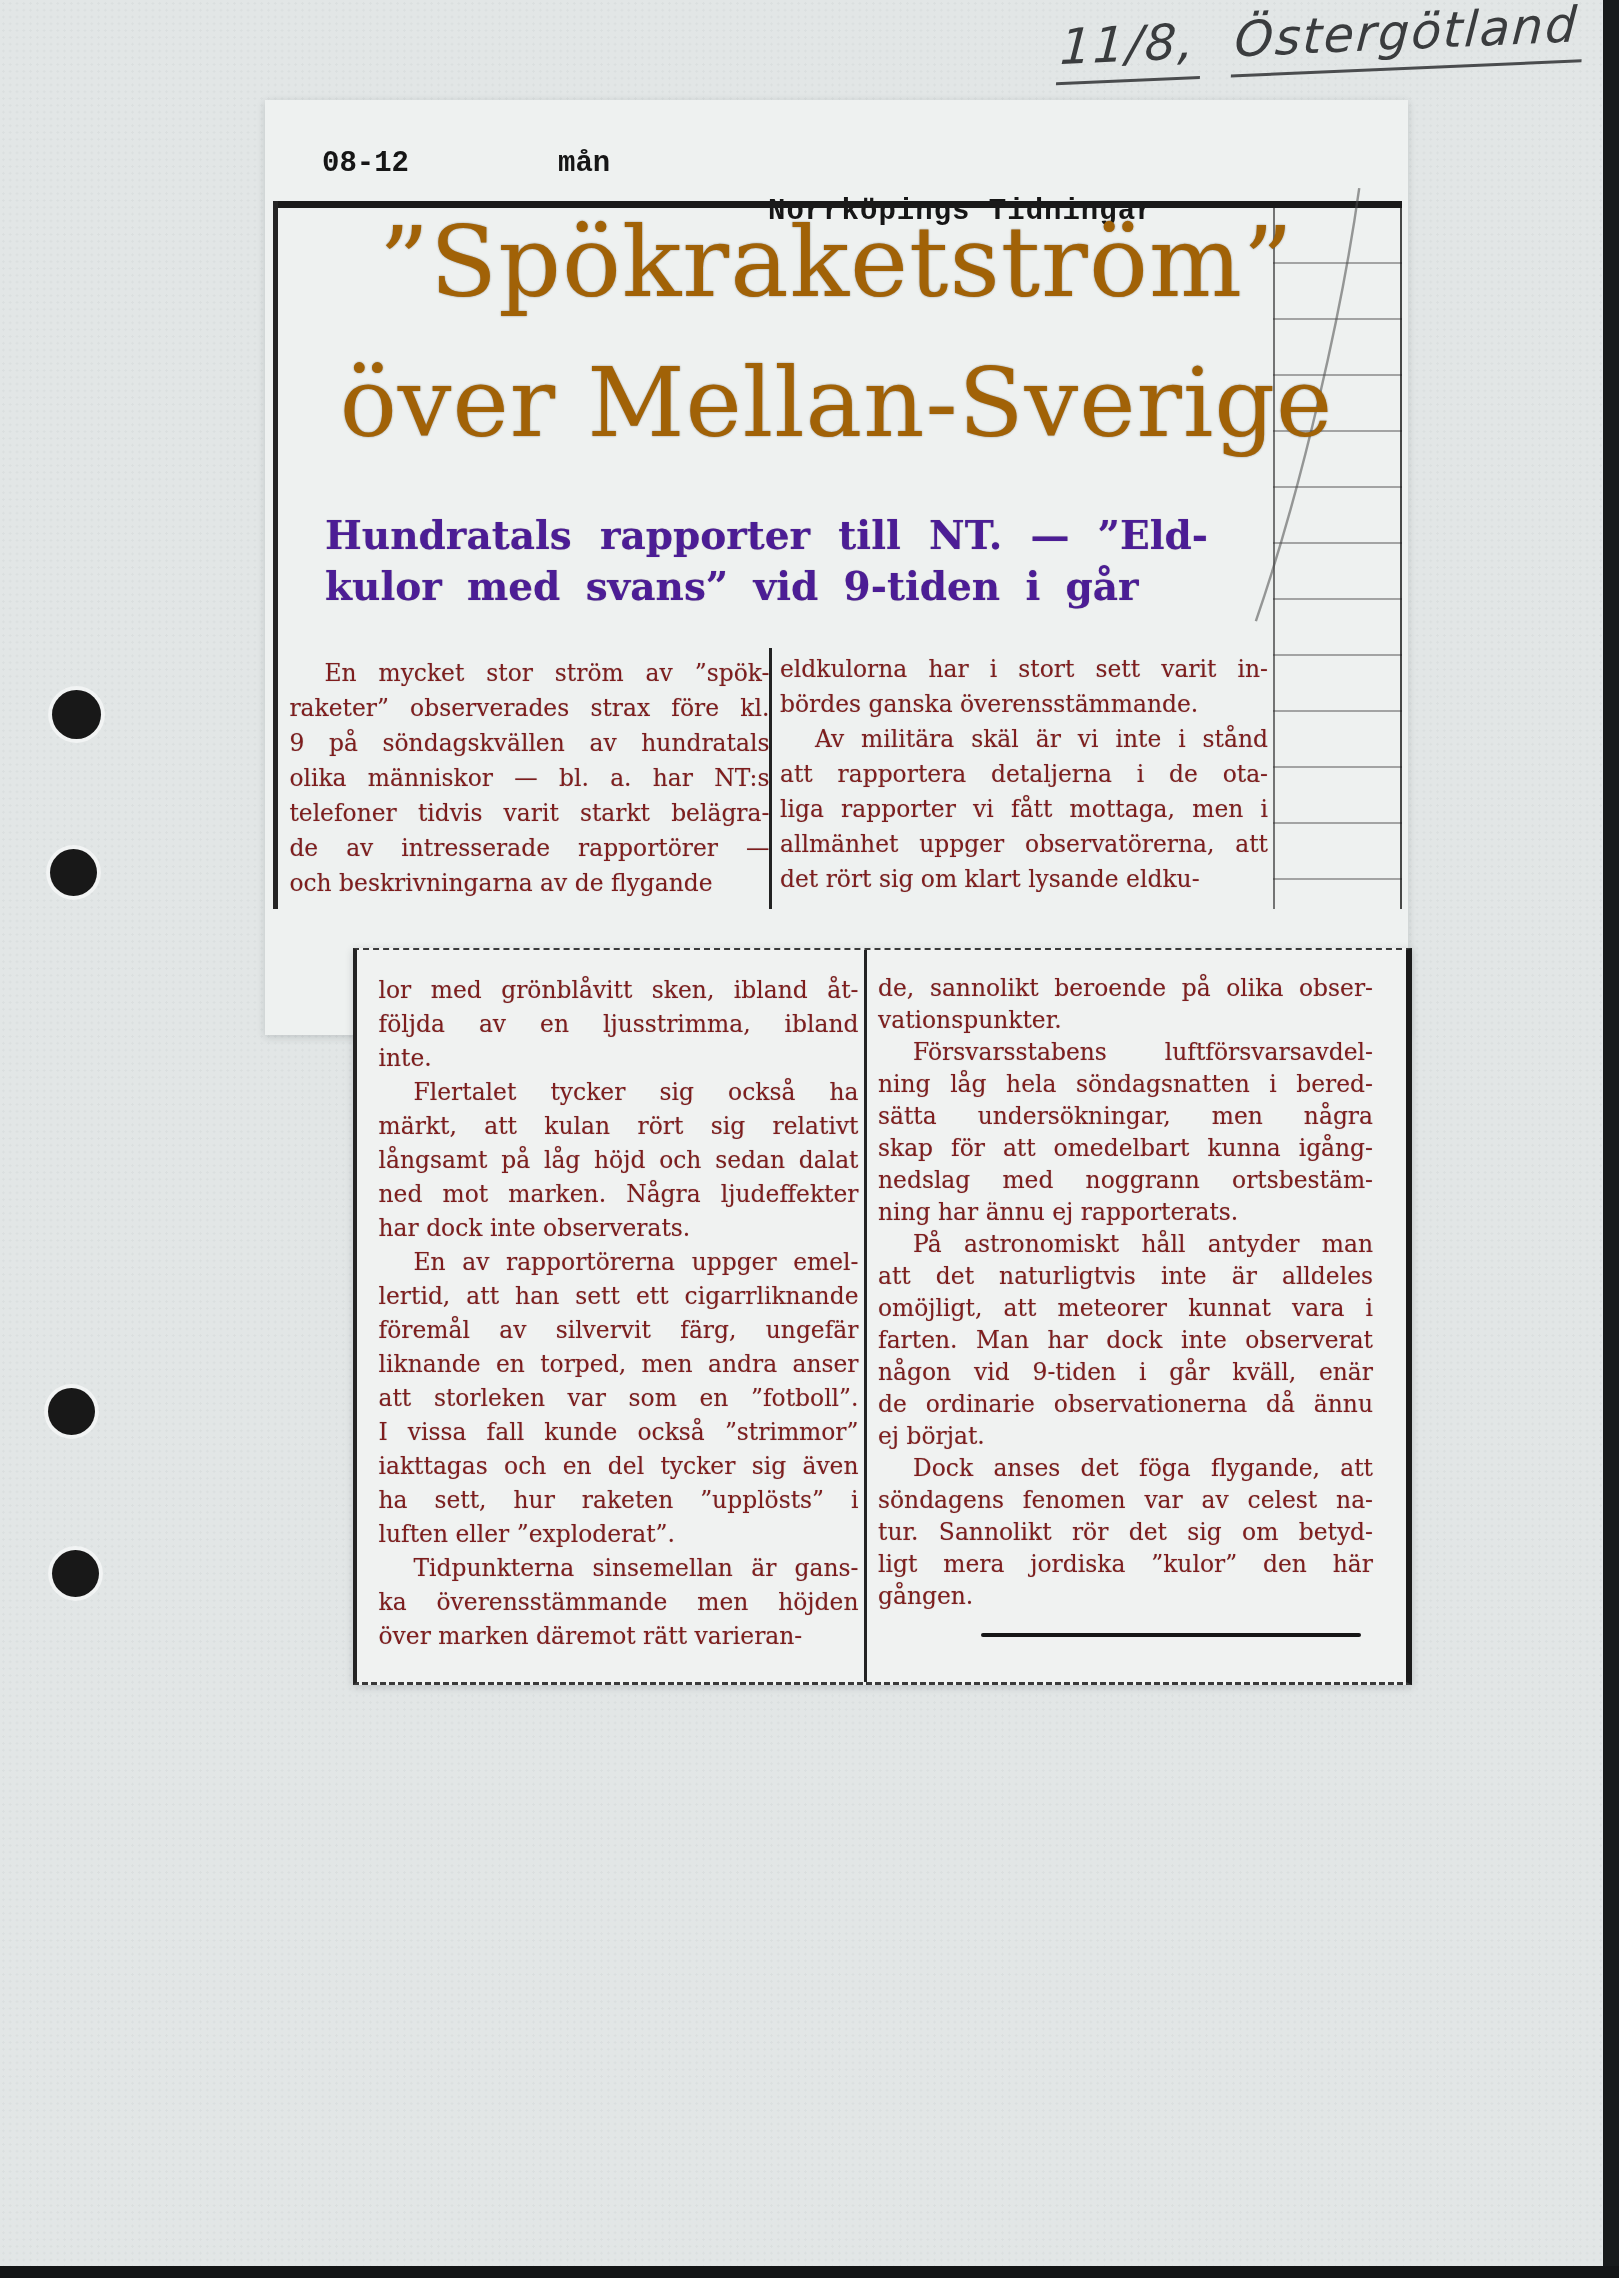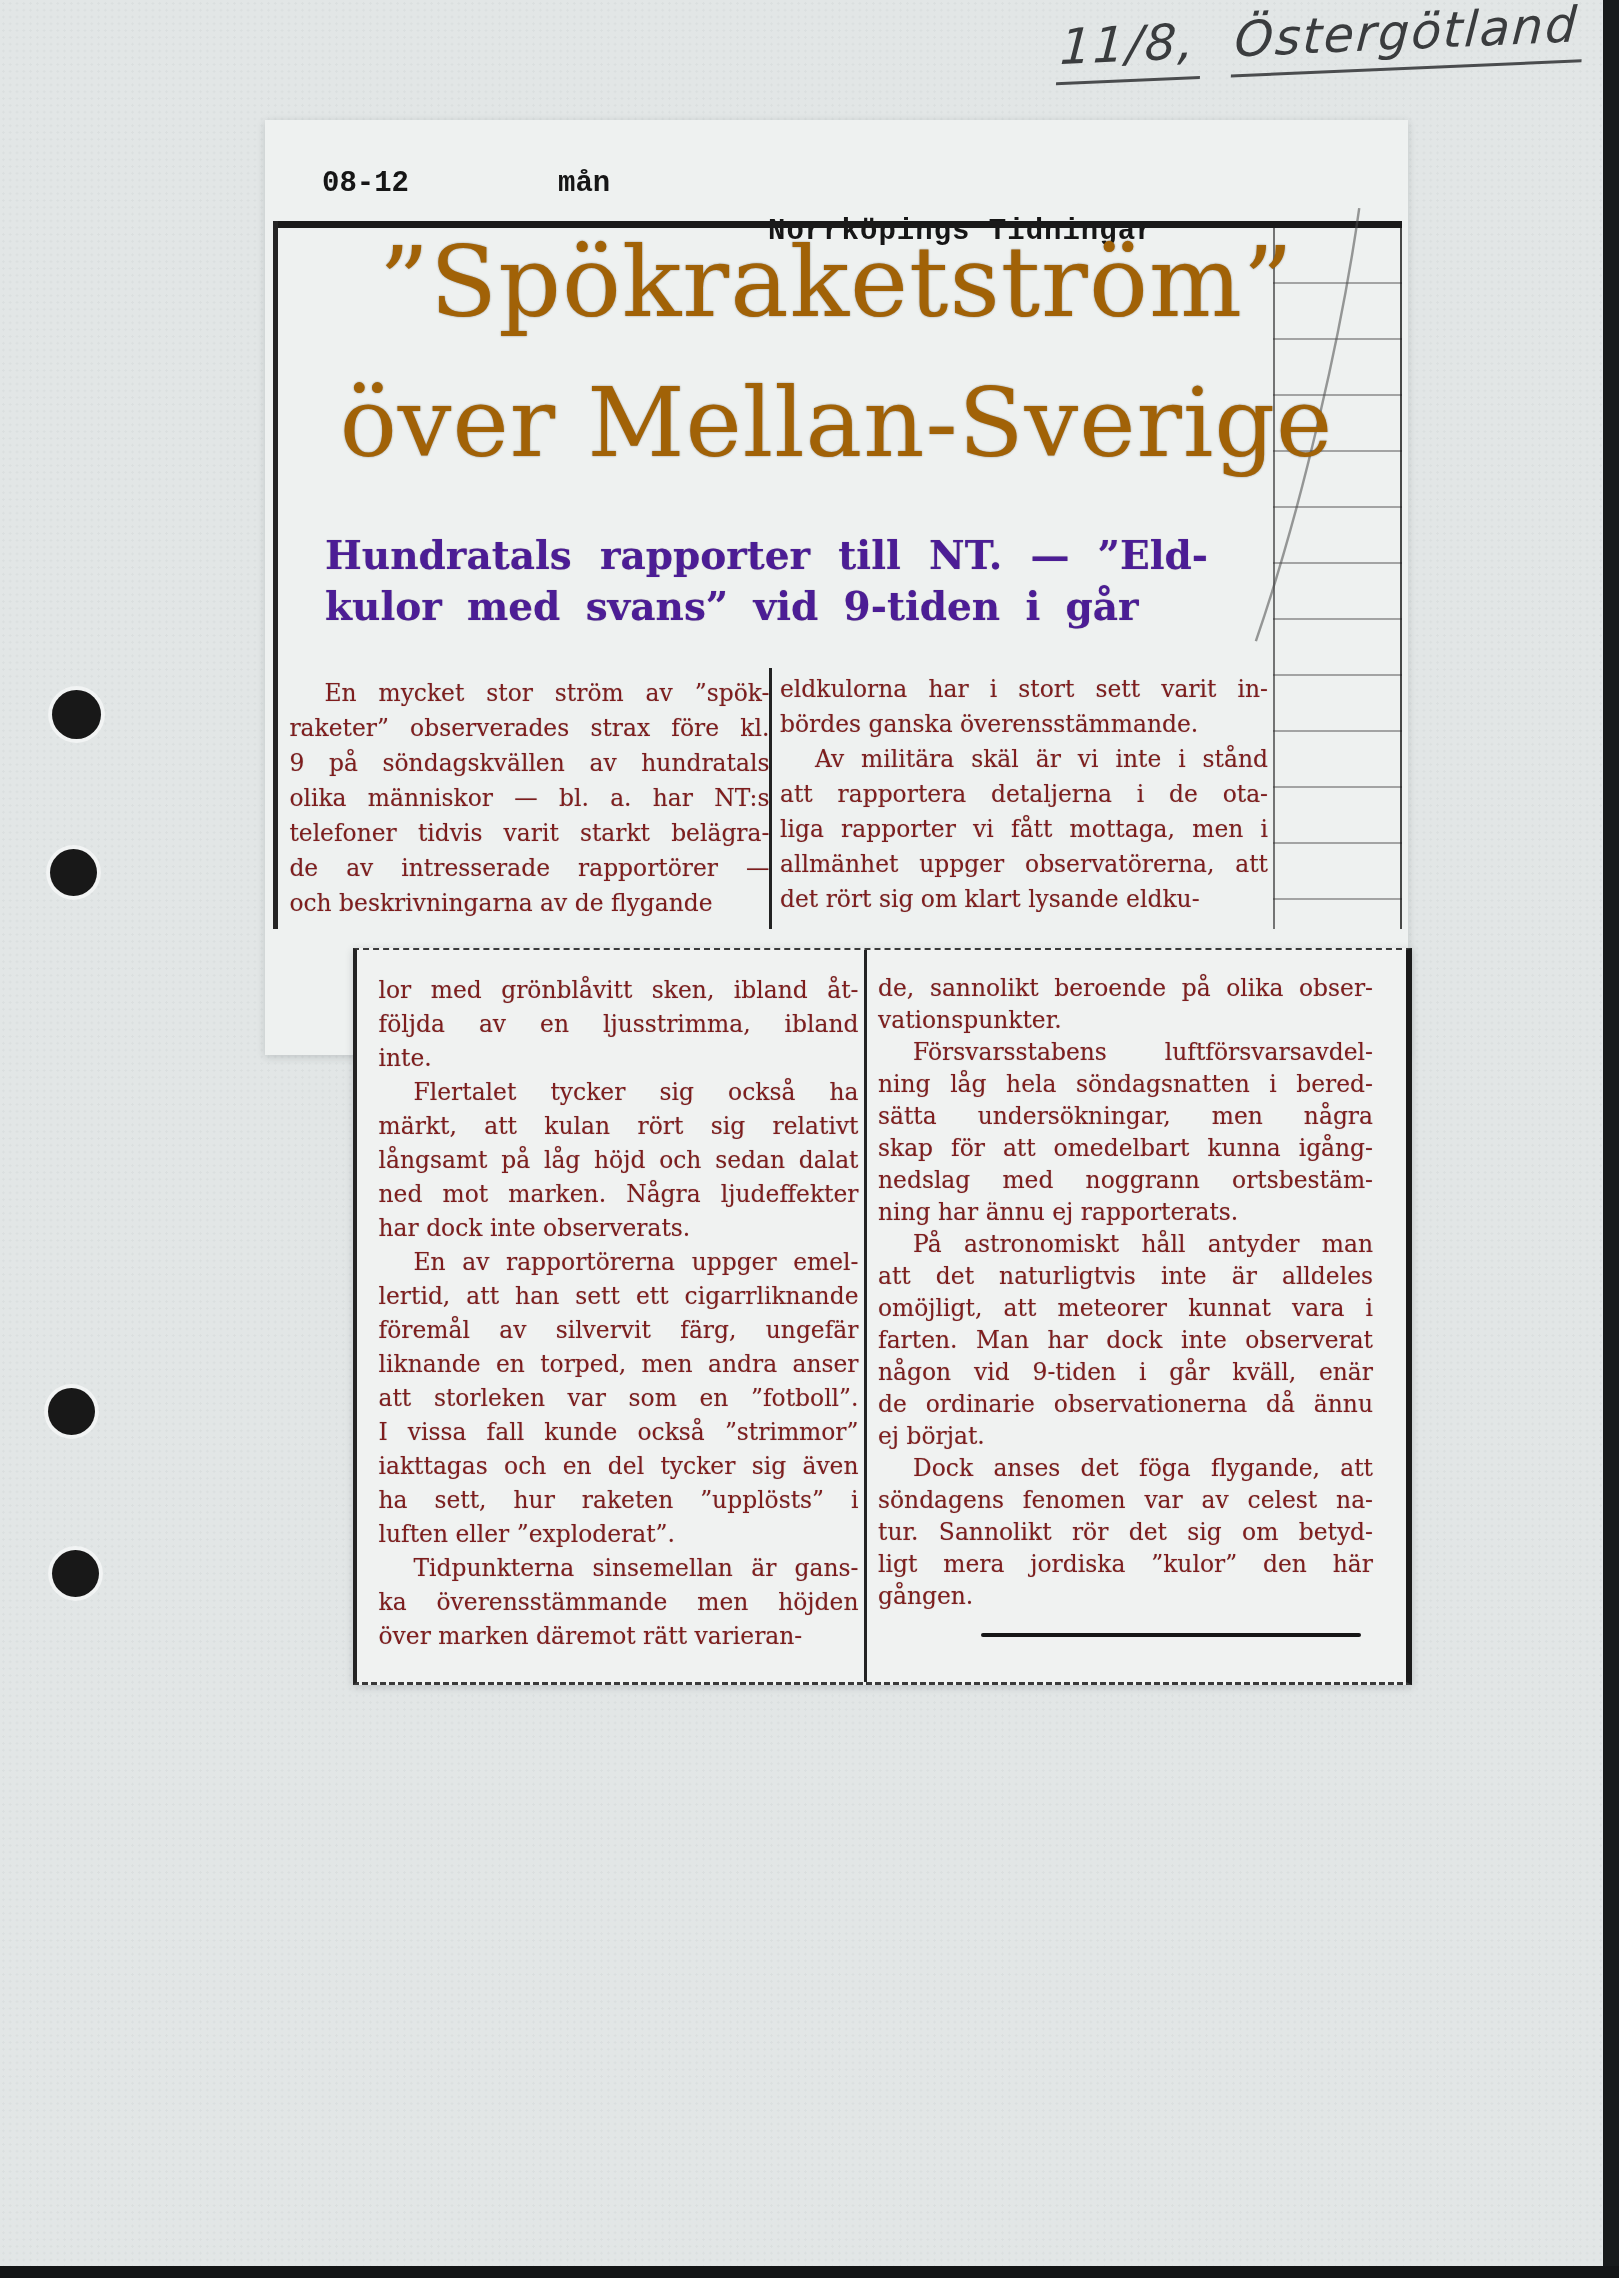--- a/index.html
+++ b/index.html
@@ -23,21 +23,21 @@
   .handnote{
     position:absolute;left:1058px;top:7.8px;width:507px;
     font-family:"DejaVu Sans", sans-serif;
     font-style:italic;font-size:49px;color:#3a3c3e;
     transform:rotate(-2.5deg) skewX(-6deg);
     letter-spacing:2px;white-space:nowrap;
   }
   .handnote .part{border-bottom:3.9px solid #4a4c4e;padding:0 5.9px 5.9px 2px;margin-right:13.7px;}
   
   .clip-top{
-    position:absolute;left:265px;top:120px;width:1143px;height:935px;
+    position:absolute;left:265px;top:100px;width:1143px;height:935px;
     background:#eef1f0;
     box-shadow:0 2px 7.8px rgba(40,50,55,.18);
   }
   .masthead{position:absolute;top:47px;left:0;width:100%;height:41px;
     font-family:"Liberation Mono", monospace;font-weight:bold;font-size:29px;color:#161616;}
   .masthead .time{position:absolute;left:57px;}
   .masthead .day{position:absolute;left:293px;}
   .masthead .paper{position:absolute;left:503px;letter-spacing:1px;margin-top:48px;}
   .rule-thick{position:absolute;left:7.8px;top:101px;width:1129px;height:6.8px;background:#1a1a1a;}
   .vline-left{position:absolute;left:7.8px;top:101px;width:4.9px;height:708px;background:#242424;}

